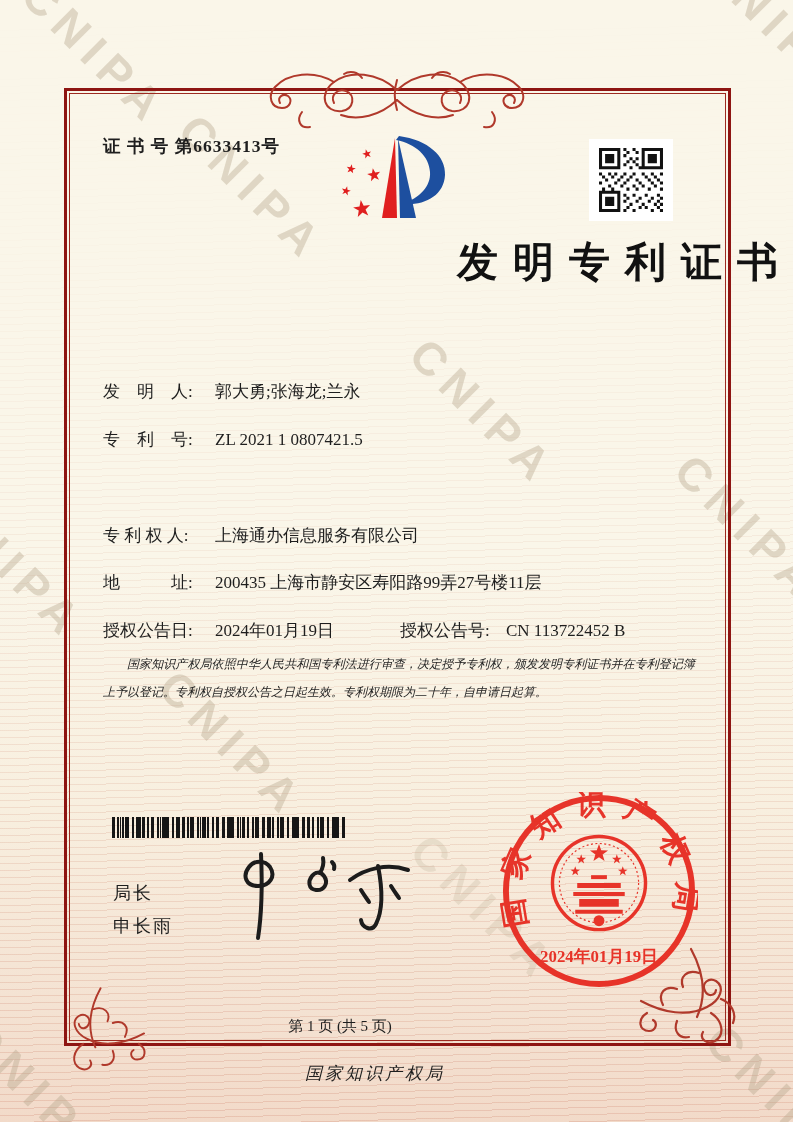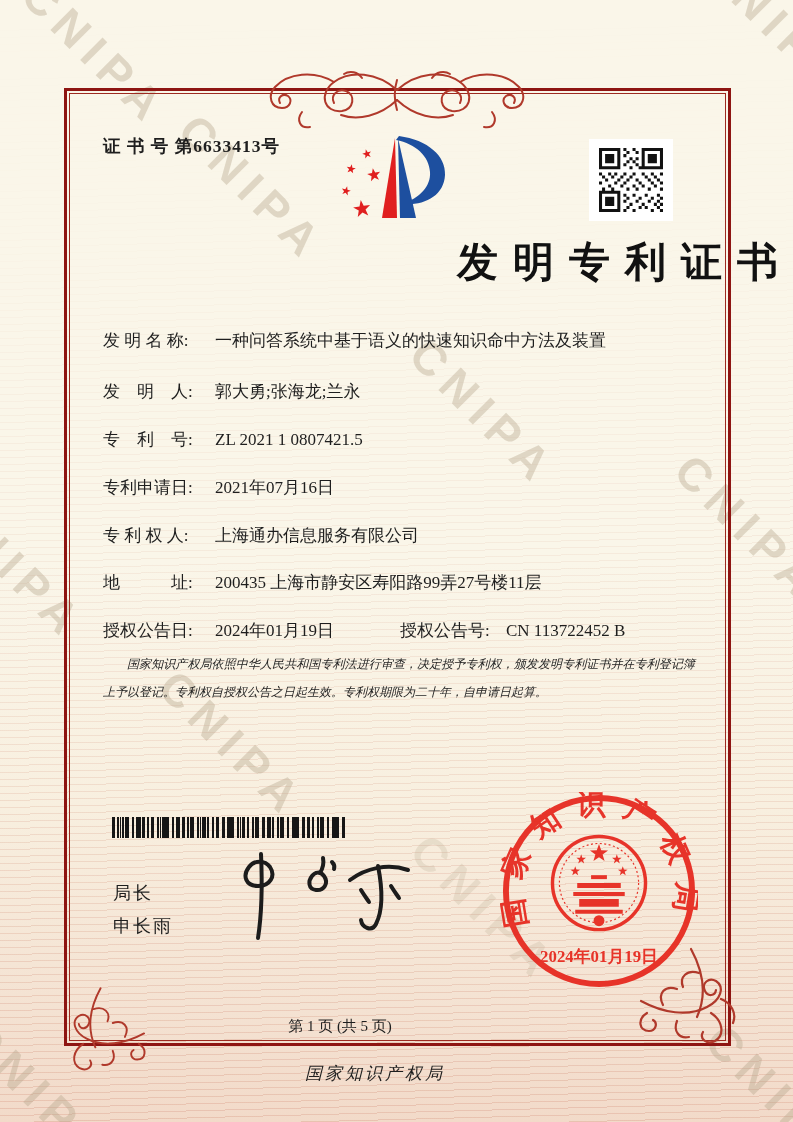--- a/index.html
+++ b/index.html
@@ -149,35 +149,27 @@
           M27,48h3v3h-3z M39,48h3v3h-3z M51,48h3v3h-3z M60,48h3v3h-3z
           M24,51h3v3h-3z M36,51h3v3h-3z M48,51h3v3h-3z M57,51h3v3h-3z
           M30,54h3v3h-3z M42,54h3v3h-3z M54,54h3v3h-3z M60,54h3v3h-3z
           M27,57h3v3h-3z M39,57h3v3h-3z M45,57h3v3h-3z M57,57h3v3h-3z
           M24,60h3v3h-3z M33,60h3v3h-3z M51,60h3v3h-3z M60,60h3v3h-3z"></path>
       </svg>
     </div>
 
     <div class="doc-title">发明专利证书</div>
 
-    <div class="row" style="top:329px">
-      <span class="lbl">发 明 名 称:</span>
-      <span class="val">一种问答系统中基于语义的快速知识命中方法及装置</span>
-    </div>
     <div class="row" style="top:380px">
       <span class="lbl">发　明　人:</span>
       <span class="val">郭大勇;张海龙;兰永</span>
     </div>
     <div class="row" style="top:428px">
       <span class="lbl">专　利　号:</span>
       <span class="val">ZL 2021 1 0807421.5</span>
-    </div>
-    <div class="row" style="top:476px">
-      <span class="lbl">专利申请日:</span>
-      <span class="val">2021年07月16日</span>
     </div>
     <div class="row" style="top:524px">
       <span class="lbl">专 利 权 人:</span>
       <span class="val">上海通办信息服务有限公司</span>
     </div>
     <div class="row" style="top:571px">
       <span class="lbl">地　　　址:</span>
       <span class="val">200435 上海市静安区寿阳路99弄27号楼11层</span>
     </div>
     <div class="row" style="top:619px">

